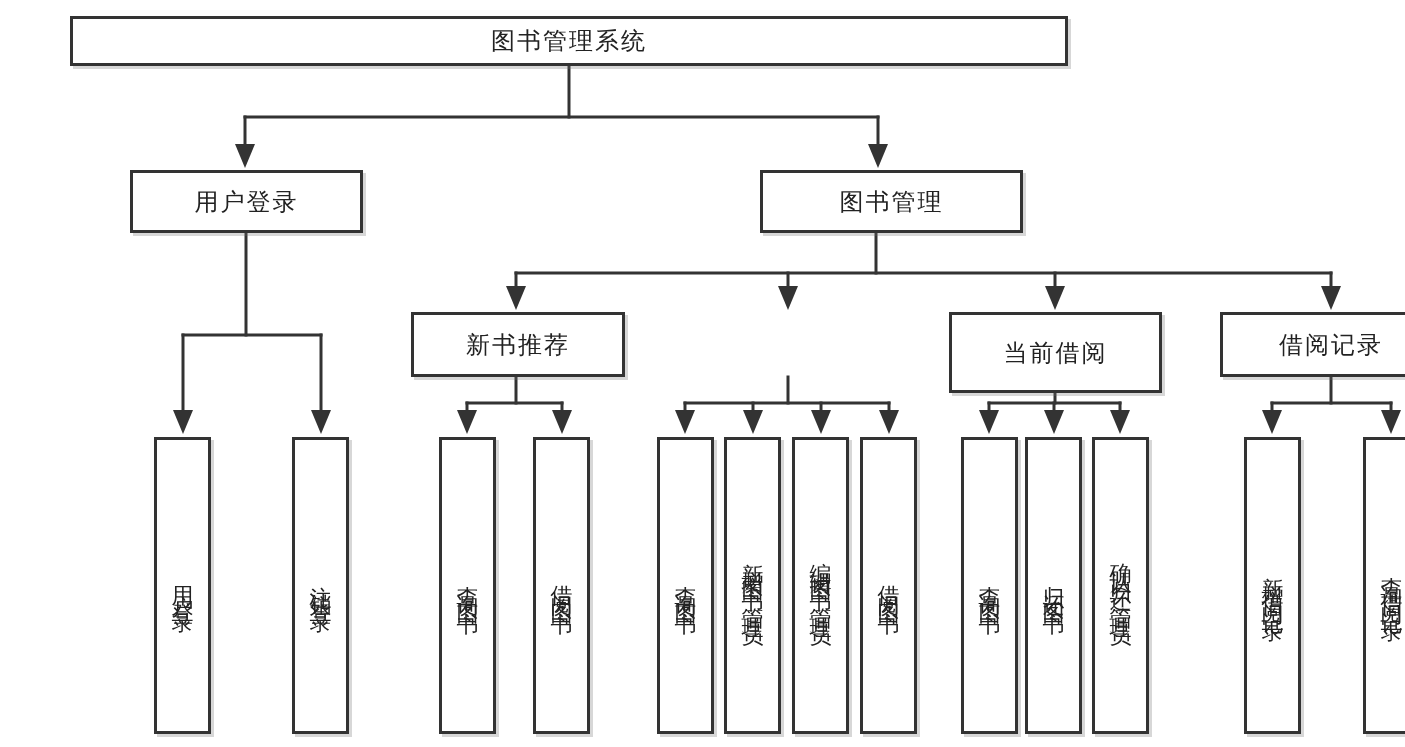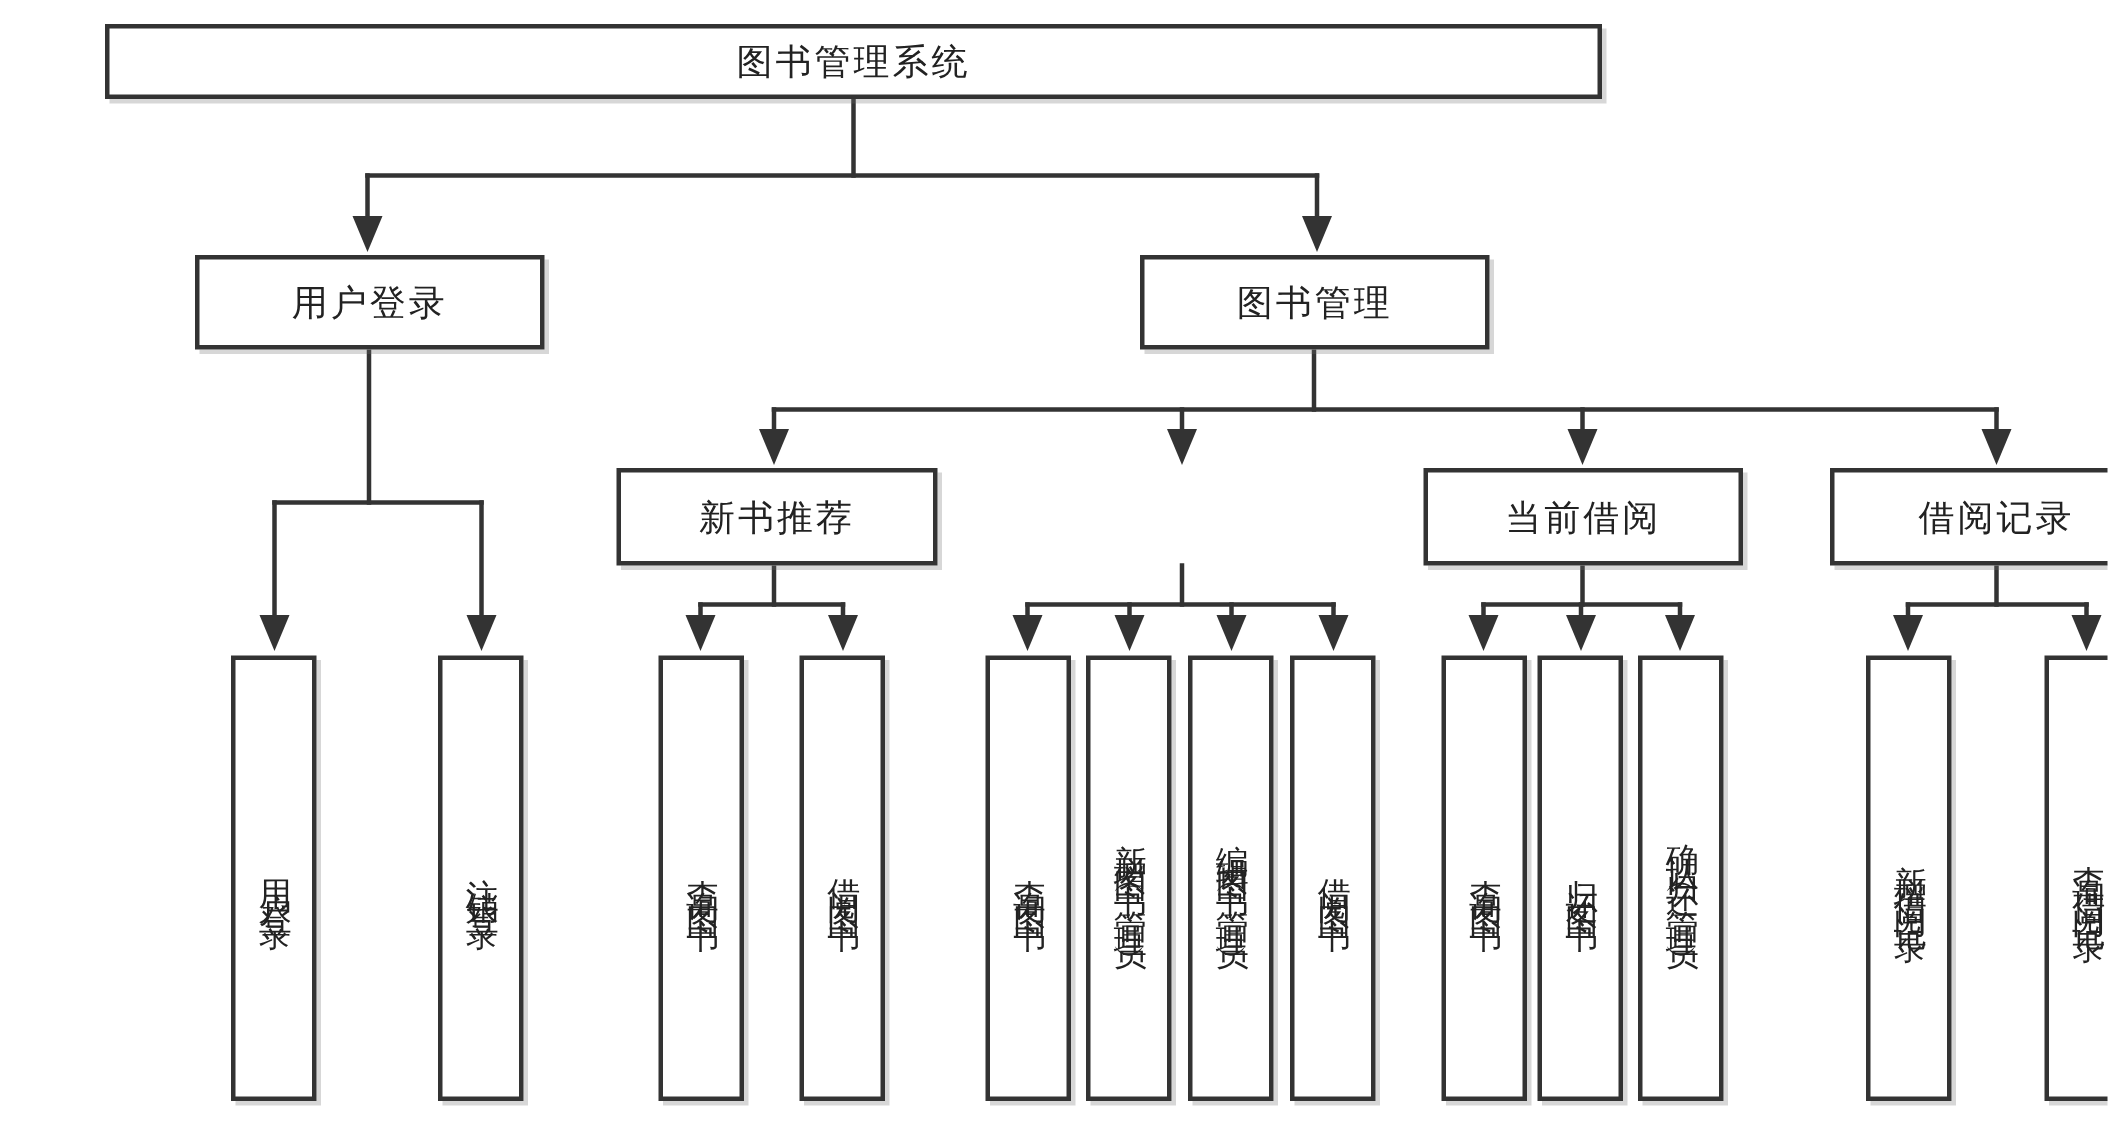--- a/index.html
+++ b/index.html
@@ -144,28 +144,28 @@
     <polygon points="1333,410 1353,410 1343,434"></polygon>
   </svg>
 
   <div class="box root-box" style="left:22px; top:16px; width:998px; height:50px;">
     <span>图书管理系统</span>
   </div>
 
   <div class="box hlabel" style="left:82px; top:170px; width:233px; height:63px;">
     <span>用户登录</span>
   </div>
-  <div class="box hlabel" style="left:712px; top:170px; width:233px; height:63px;font-family:Liberation Mono, monospace;">
+  <div class="box hlabel" style="left:712px; top:170px; width:263px; height:63px;font-family:Liberation Mono, monospace;">
     <span>图书管理</span>
   </div>
 
   <div class="box hlabel" style="left:363px; top:312px; width:214px; height:65px;text-align:right;">
     <span>新书推荐</span>
   </div>
-  <div class="box hlabel" style="left:901px; top:312px; width:213px; height:65px;">
+  <div class="box hlabel" style="left:901px; top:312px; width:213px; height:81px;">
     <span>当前借阅</span>
   </div>
   <div class="box hlabel" style="left:1172px; top:312px; width:222px; height:65px;">
     <span>借阅记录</span>
   </div>
 
   <div class="box leaf" style="left:106px; top:437px; width:57px; height:297px;">
     <span>用户登录</span>
   </div>
   <div class="box leaf" style="left:244px; top:437px; width:57px; height:297px;">

